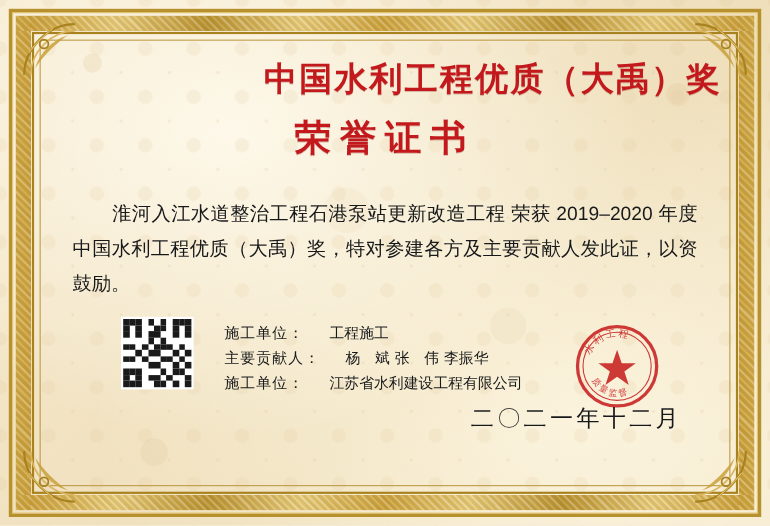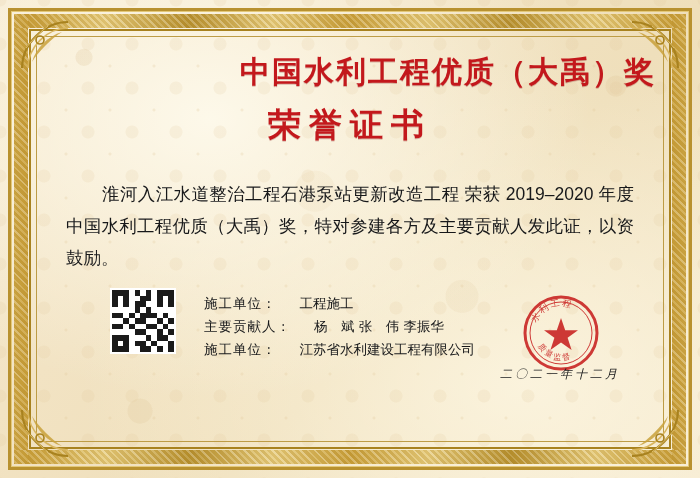--- a/index.html
+++ b/index.html
@@ -166,24 +166,23 @@
     grid-template-rows: repeat(11, 1fr);
   }
   .qr-grid i { background: transparent; }
   .qr-grid i.on { background: #1a1a1a; }
 
   
   .date {
     position: absolute;
     right: 36px;
     top: 322px;
-    font-size: 12px;
+    font-size: 21px;
     letter-spacing: 3px;
     color: #17181a;
-    font-style: italic;
   }
 
   
   .seal {
     position: absolute;
     right: 56px;
     top: 250px;
     width: 78px;
     height: 78px;
     opacity: .88;

